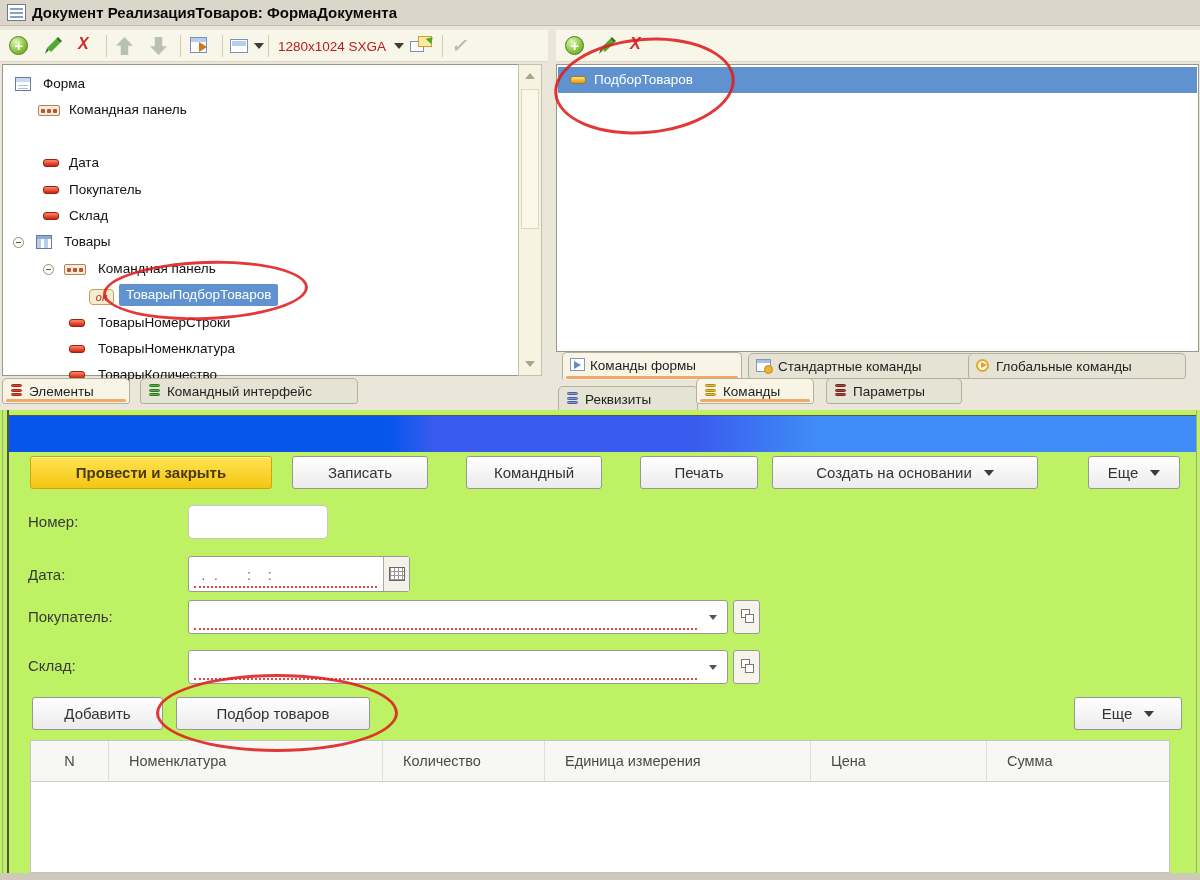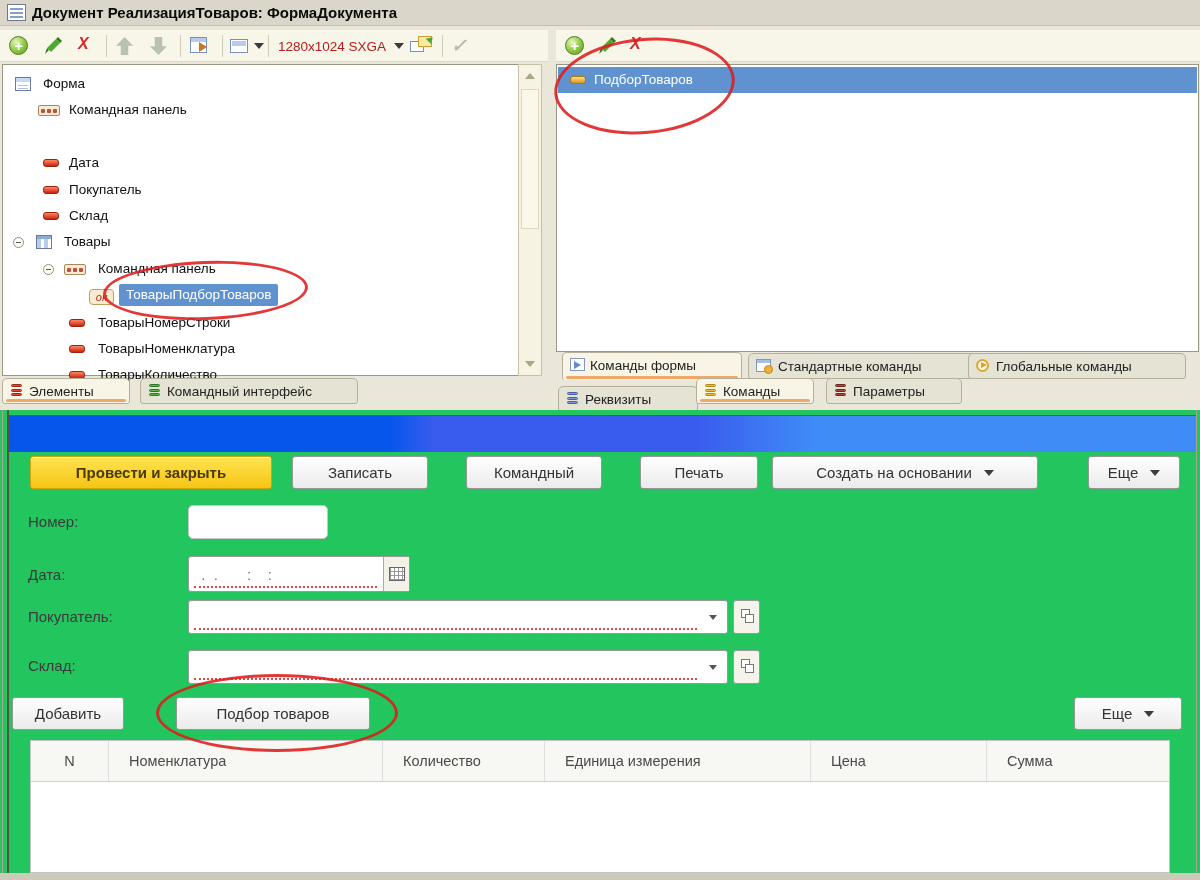--- a/index.html
+++ b/index.html
@@ -122,21 +122,21 @@
     border:1px solid #8098c0; }
   .ico-winclock b { position:absolute; left:0; top:0; right:0; height:3px; background:#a8c0e0; }
   .ico-winclock s { position:absolute; right:-3px; bottom:-3px; width:9px; height:9px; border-radius:50%;
     background:#f0b030; border:1px solid #c08820; }
   .ico-circplay { position:absolute; left:7px; top:5px; width:13px; height:13px; border-radius:50%;
     background:#fff8e0; border:2px solid #e0a830; }
   .ico-circplay s { position:absolute; left:3px; top:1px; width:0; height:0; border:3.5px solid transparent;
     border-left:6px solid #e0a030; }
 
   
-  #preview { left:0; top:410px; width:1200px; height:470px; background:#22c55e; }
+  #preview { left:0; top:410px; width:1200px; height:470px; background:#bef264; }
   #pv-line1 { left:2px; top:410px; width:1px; height:470px; background:#a8a592; }
   #pv-line2 { left:7px; top:410px; width:2px; height:470px; background:#55543f; }
   #pv-line3 { left:1196px; top:410px; width:1px; height:470px; background:#a8a592; }
   #bluebar { left:9px; top:415px; width:1187px; height:37px; border-top:1px solid #5a5946;
     background:linear-gradient(90deg,#0656ec 0%,#0656ec 32%,#3a5cee 36%,#3a5cee 58%,#3f8cf7 68%,#3f8cf7 100%); }
 
   .btn { position:absolute; height:33px; background:linear-gradient(#ffffff,#ebebeb);
     border:1px solid #979797; border-radius:3px; font-size:15px; color:#333;
     display:flex; align-items:center; justify-content:center; gap:12px; }
   #btn-post-close { left:30px; top:456px; width:242px;
@@ -169,21 +169,21 @@
   .dd-btn { position:absolute; top:0; right:0; width:24px; height:100%; background:transparent; }
   .dd-btn .caret { position:absolute; left:6px; top:14px; border-top-color:#555;
     border-left-width:4.5px; border-right-width:4.5px; border-top-width:5.5px; }
   .choose-btn { position:absolute; width:27px; height:34px; background:#f5f3ea;
     border:1px solid #999; border-radius:3px; }
   #buyer-choose { left:733px; top:600px; }
   #wh-choose { left:733px; top:650px; }
   .sq-back { position:absolute; left:7px; top:8px; width:9px; height:9px; border:1px solid #777; background:#fff; }
   .sq-front { position:absolute; left:11px; top:13px; width:9px; height:9px; border:1px solid #777; background:#fff; }
 
-  #btn-add  { left:12px; top:697px; width:112px; }
+  #btn-add  { left:32px; top:697px; width:131px; }
   #btn-pick { left:176px; top:697px; width:194px; }
   #btn-more-items { left:1074px; top:697px; width:108px; }
 
   #items-table { left:30px; top:740px; width:1140px; height:133px; background:#fff;
     border:1px solid #c4c4c4; }
   #items-head { display:flex; height:41px; background:#f7f7f4; border-bottom:1px solid #cfcfcf; }
   .hcell { border-right:1px solid #dedede; font-size:14.5px; color:#4a4a4a;
     display:flex; align-items:center; padding-left:20px; }
   .hcell.c0 { width:78px; justify-content:center; padding-left:0; }
   .hcell.c1 { width:274px; } .hcell.c2 { width:162px; } .hcell.c3 { width:266px; }

